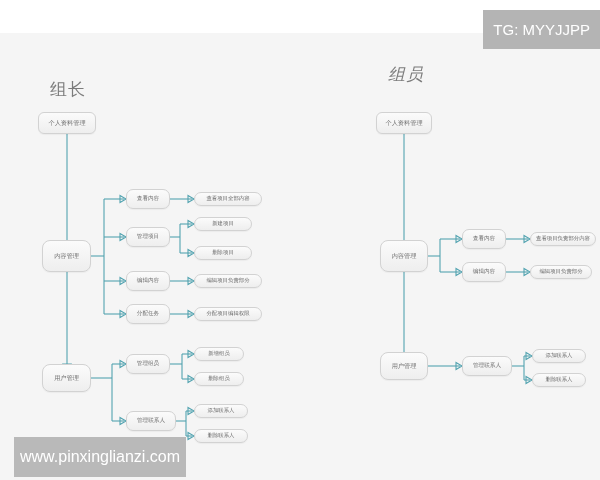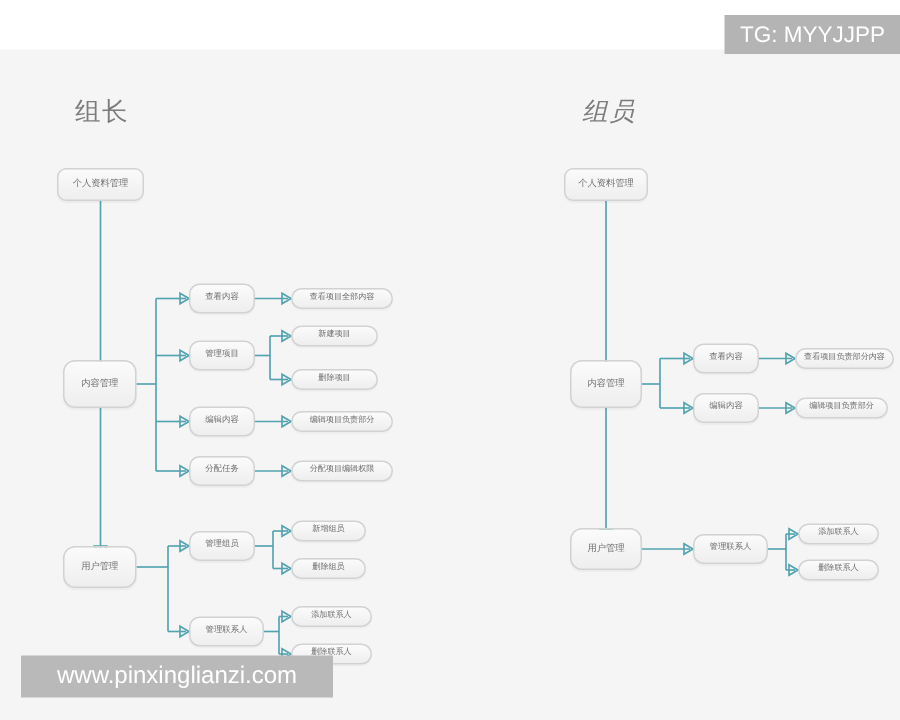--- a/index.html
+++ b/index.html
@@ -18,21 +18,21 @@
   }
 
   .col-title{
     position:absolute;
     font-size:17px;
     color:#7c7c7c;
     letter-spacing:1px;
     font-weight:400;
     white-space:nowrap;
   }
-  #title-leader{left:50px;top:63px;}
+  #title-leader{left:50px;top:78px;}
   #title-member{left:388px;top:63px;font-style:italic;}
 
   
   .node{
     position:absolute;
     box-sizing:border-box;
     background:linear-gradient(#fbfbfb,#eeeeee);
     border:1px solid #d2d2d2;
     color:#6e6e6e;
     display:flex;align-items:center;justify-content:center;
@@ -47,22 +47,22 @@
   .n-leaf{border-radius:9px;font-size:5.4px;}
 
   
   .wm{
     position:absolute;
     background:#b4b4b4;
     color:#ffffff;
     display:flex;align-items:center;
     white-space:nowrap;
   }
-  #wm-top{right:0;top:10px;height:26px;padding:0 10px;font-size:15px;}
-  #wm-bottom{left:14px;top:437px;height:28px;padding:0 24px;font-size:16px;background:#b9b9b9;}
+  #wm-top{right:0;top:10px;height:39px;padding:0 10px;font-size:15px;}
+  #wm-bottom{left:14px;top:437px;height:40px;padding:0 6px;font-size:16px;background:#b9b9b9;}
 
   svg.edges{position:absolute;left:0;top:0;width:600px;height:480px;pointer-events:none;}
   .edge{fill:none;stroke:#52a3b0;stroke-width:1.1;}
 </style>
 </head>
 <body>
 
 <div id="stage">
 
   <div class="panel"></div>

